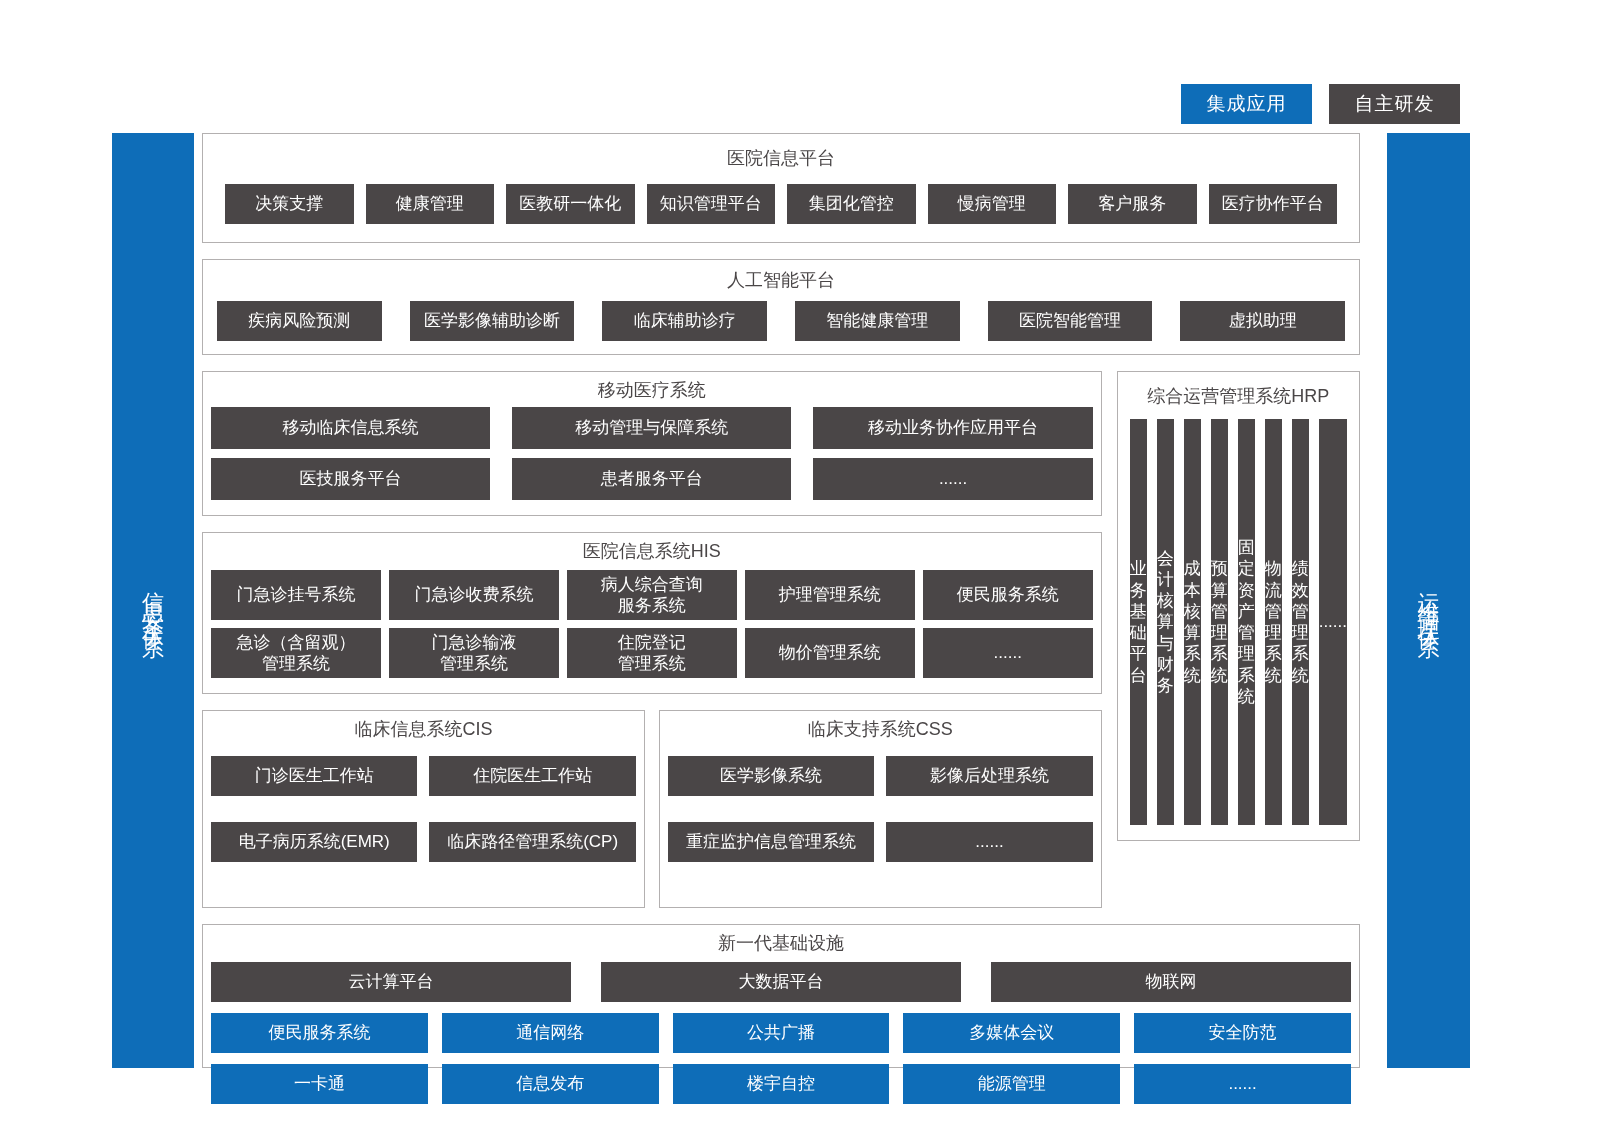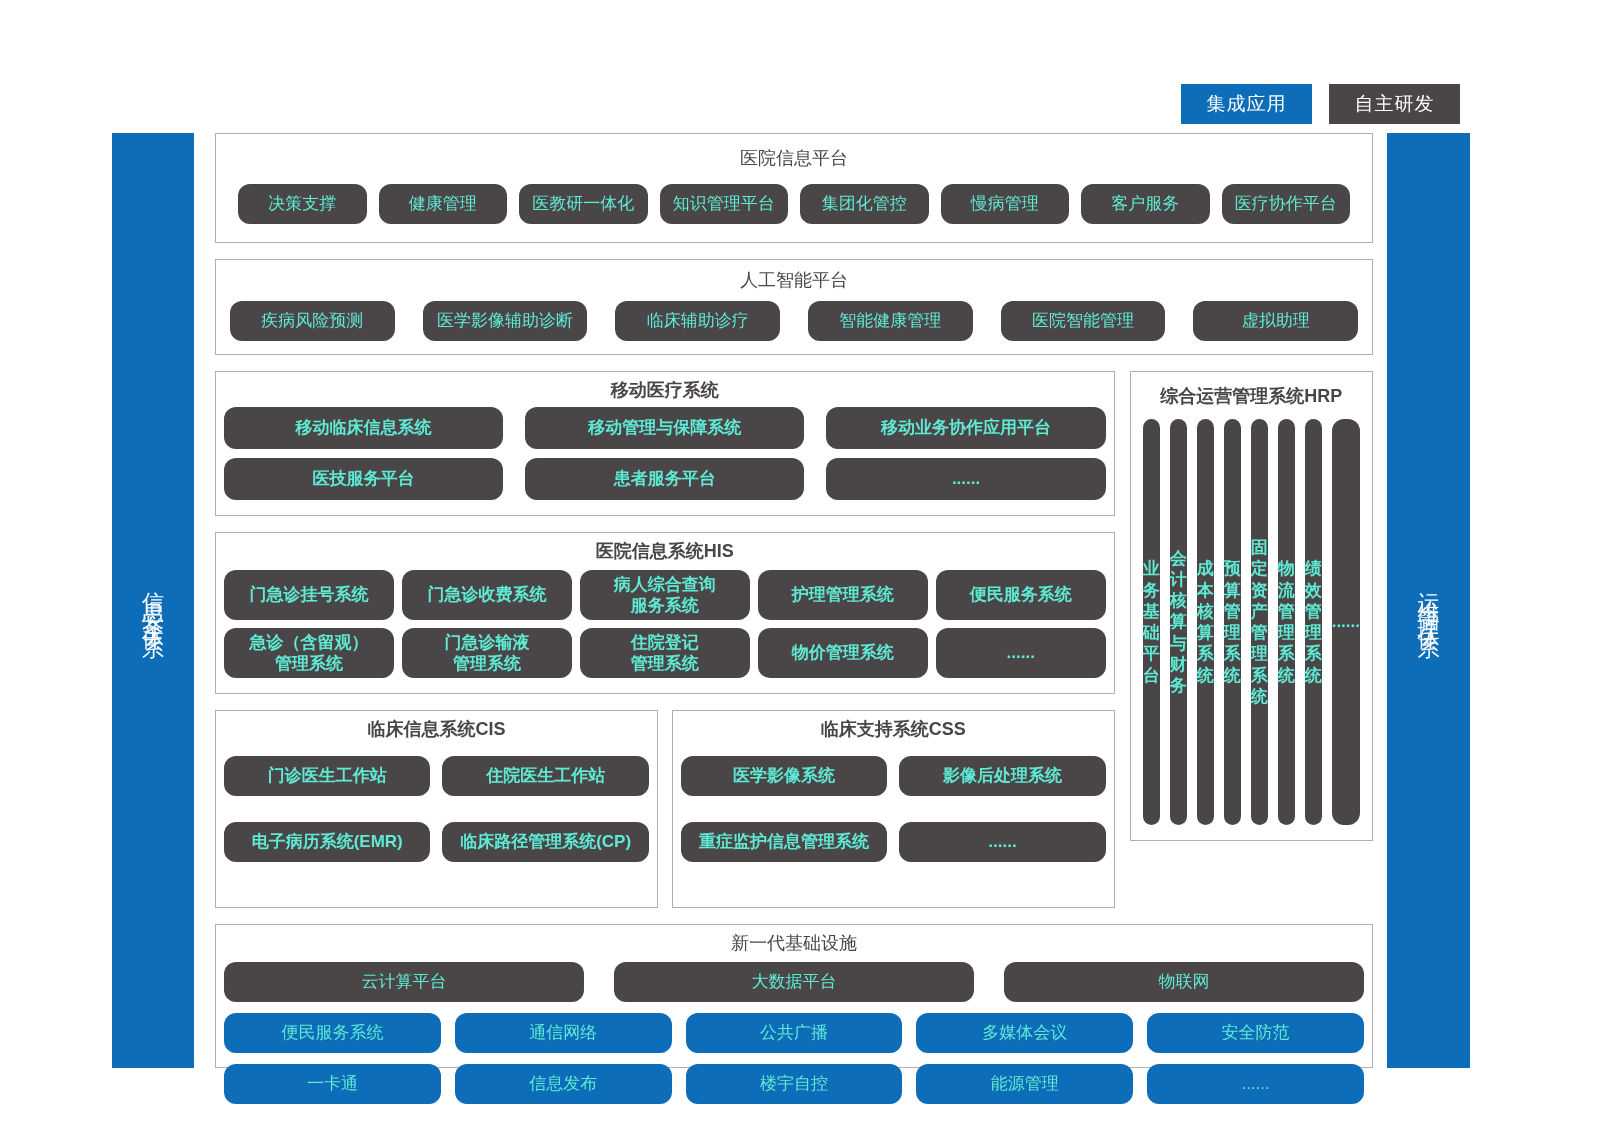--- a/index.html
+++ b/index.html
@@ -17,40 +17,40 @@
   .legend-btn.dark{background:#4a4647;}
 
   
   .vbar{position:absolute;top:133px;height:935px;background:#0e6db8;
     display:flex;align-items:center;justify-content:center;}
   .vbar.left{left:112px;width:82px;}
   .vbar.right{left:1387px;width:83px;}
   .vbar span{writing-mode:vertical-rl;color:#fff;font-size:22px;letter-spacing:9px;}
 
   
-  .content{position:absolute;left:215px;top:133px;width:1158px;height:935px;
+  .content{position:absolute;left:202px;top:133px;width:1158px;height:935px;
     display:flex;flex-direction:column;gap:16px;box-sizing:border-box;}
   .box{border:1px solid #b3b0b0;background:#fff;box-sizing:border-box;}
   .box-title{text-align:center;color:#4a4647;font-size:18px;line-height:25px;}
 
   .row{display:flex;}
-  .btn{background:#4a4647;color:#5eead4;font-size:17px;flex:1;height:40px;
+  .btn{background:#4a4647;color:#ffffff;font-size:17px;flex:1;height:40px;
     display:flex;align-items:center;justify-content:center;text-align:center;
-    white-space:pre-line;line-height:1.25;border-radius:12px;}
+    white-space:pre-line;line-height:1.25;}
   .btn.blue{background:#0e6db8;}
 
   .sec1{height:110px;}
   .sec1 .box-title{padding:12px 0 13px;}
   .sec1 .row{padding:0 22px;gap:12px;}
 
   .sec2{height:96px;}
   .sec2 .box-title{padding:8px 0 8px;}
   .sec2 .row{padding:0 14px;gap:28px;}
 
-  .middle{flex:1;display:flex;gap:15px;min-height:0;font-weight:bold;}
+  .middle{flex:1;display:flex;gap:15px;min-height:0;}
   .mid-left{width:910px;display:flex;flex-direction:column;gap:16px;}
 
   .mobile{height:145px;}
   .mobile .box-title{padding:6px 0 4px;}
   .mobile .row{padding:0 8px;gap:22px;margin-bottom:9px;}
   .mobile .btn{height:42px;}
 
   .his{height:162px;}
   .his .box-title{padding:6px 0 6px;}
   .his .row{padding:0 8px;gap:8px;margin-bottom:8px;}

